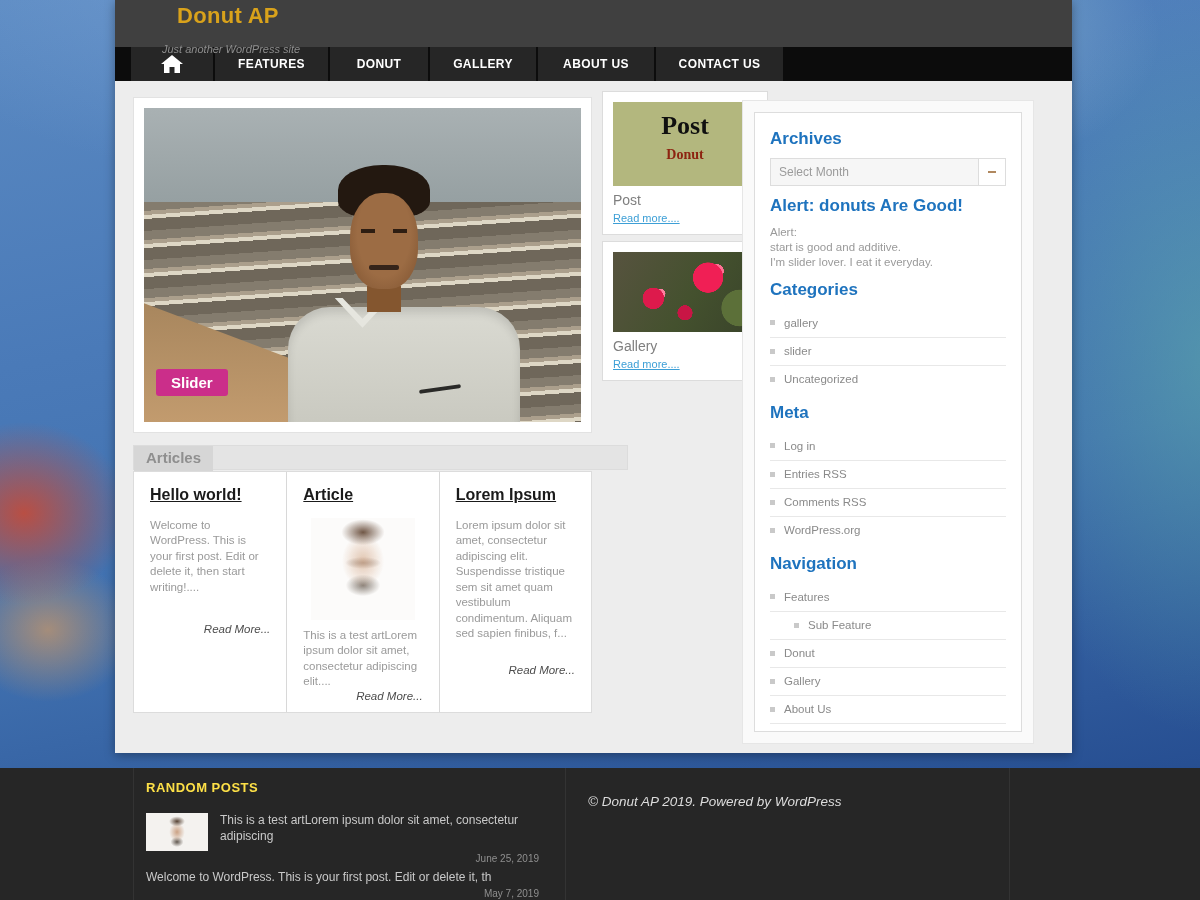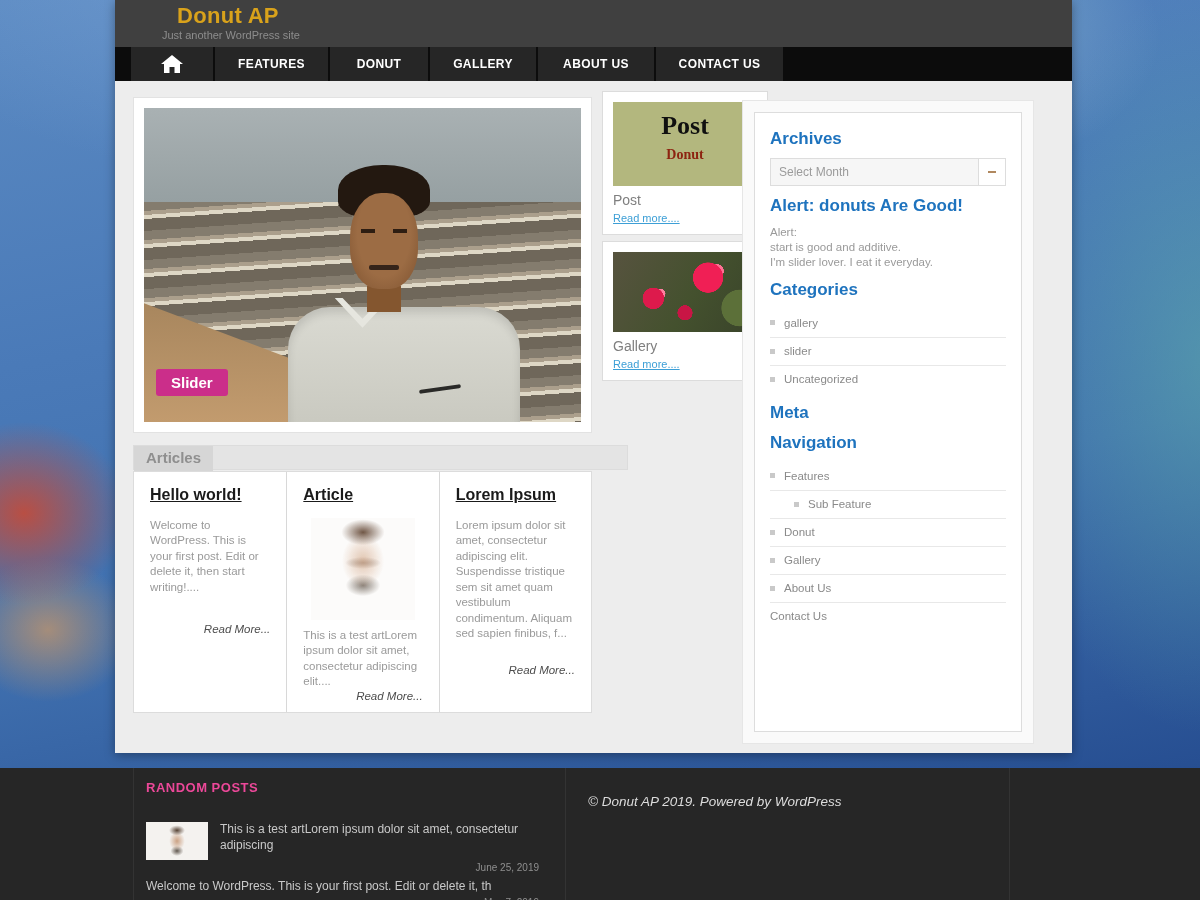--- a/index.html
+++ b/index.html
@@ -12,21 +12,21 @@
       radial-gradient(ellipse 150px 130px at 2% 57%, rgba(205,72,48,0.85), transparent 70%),
       radial-gradient(ellipse 120px 100px at 4% 70%, rgba(231,160,88,0.6), transparent 72%),
       radial-gradient(ellipse 600px 300px at 25% -5%, rgba(125,165,215,0.6), transparent 75%),
       linear-gradient(168deg, #5b8ac2 0%, #4a7ab8 32%, #3f6fae 58%, #274f92 88%, #1c3f7e 100%);
   }
 
   
   .site { position:absolute; left:115px; top:0; width:957px; height:753px; background:#ededed; box-shadow:0 2px 10px rgba(0,0,0,0.35); }
   .site-header { height:47px; background:#404040; position:relative; }
   .site-title { position:absolute; left:62px; top:3px; font-size:22px; font-weight:bold; color:#d9a21b; letter-spacing:0.3px; }
-  .site-tagline { position:absolute; left:47px; top:29px; font-size:11px; color:#8d8d8d; }
+  .site-tagline { position:absolute; left:47px; top:43px; font-size:11px; color:#8d8d8d;font-style:italic; }
 
   .main-nav { height:34px; background:#0c0c0c; display:flex; align-items:stretch; padding-left:16px; }
   .nav-tab { display:flex; align-items:center; justify-content:center; background:#262626; color:#fff; font-size:12px; font-weight:bold; letter-spacing:0.4px; text-decoration:none; margin-right:2px; }
   .nav-tab.home { width:82px; }
   .nav-tab:nth-child(2){ width:113px; } .nav-tab:nth-child(3){ width:98px; }
   .nav-tab:nth-child(4){ width:106px; } .nav-tab:nth-child(5){ width:116px; }
   .nav-tab:nth-child(6){ width:127px; }
 
   .content { position:relative; height:672px; }
 
@@ -97,21 +97,21 @@
   .sb-list { list-style:none; }
   .sb-list li { display:flex; align-items:center; height:28px; font-size:11.5px; color:#8a8a8a; cursor:pointer; }
   .sb-list li + li { border-top:1px solid #e8e8e8; }
   .sq { width:5px; height:5px; background:#c9c9c9; margin-right:9px; flex:0 0 auto; }
   .sb-sub { padding-left:24px; }
 
   
   .footer { position:absolute; left:0; top:768px; width:1200px; height:132px; background:#262626; color:#c4c4c4; }
   .fcol1 { position:absolute; left:133px; top:0; width:433px; height:132px; border-left:1px solid #333; border-right:1px solid #333; padding:12px 26px 0 12px; }
   .fcol2 { position:absolute; left:567px; top:0; width:443px; height:152px; border-right:1px solid #333; padding:26px 0 16px 21px; }
-  .fheading { font-size:13px; font-weight:bold; color:#ec4899; letter-spacing:0.5px; margin-bottom:27px; }
+  .fheading { font-size:13px; font-weight:bold; color:#fde047; letter-spacing:0.5px; margin-bottom:18px; }
   .fpost1 { display:flex; }
   .fthumb { width:62px; height:38px; background:
        radial-gradient(ellipse 11px 7px at 50% 22%, rgba(70,48,32,0.9), transparent 72%),
        radial-gradient(ellipse 10px 12px at 50% 50%, rgba(196,148,114,0.85), transparent 78%),
        radial-gradient(ellipse 9px 7px at 50% 76%, rgba(72,62,52,0.85), transparent 72%),
        #f4f2ef;
      margin-right:12px; flex:0 0 auto; }
   .ftext { font-size:12px; line-height:1.3; color:#c9c9c9; cursor:pointer; }
   .fdate { font-size:10px; color:#8f8f8f; text-align:right; margin:2px 0 6px; }
   .fcopy { font-size:13.5px; font-style:italic; color:#dcdcdc; }
@@ -228,20 +228,38 @@
                 <span class="sq"></span>
                 <span>slider</span>
               </li>
             <li>
                 <span class="sq"></span>
                 <span>Uncategorized</span>
               </li>
           </ul>
 
           <h3 class="sb-heading">Meta</h3>
+          <ul class="sb-list">
+            <li>
+                <span class="sq"></span>
+                <span>Log in</span>
+              </li>
+            <li>
+                <span class="sq"></span>
+                <span>Entries RSS</span>
+              </li>
+            <li>
+                <span class="sq"></span>
+                <span>Comments RSS</span>
+              </li>
+            <li>
+                <span class="sq"></span>
+                <span>WordPress.org</span>
+              </li>
+          </ul>
 
           <h3 class="sb-heading">Navigation</h3>
           <ul class="sb-list">
             <li>
                 <span class="sq"></span>
                 <span>Features</span>
               </li>
             <li class="sb-sub">
                 <span class="sq"></span>
                 <span>Sub Feature</span>

